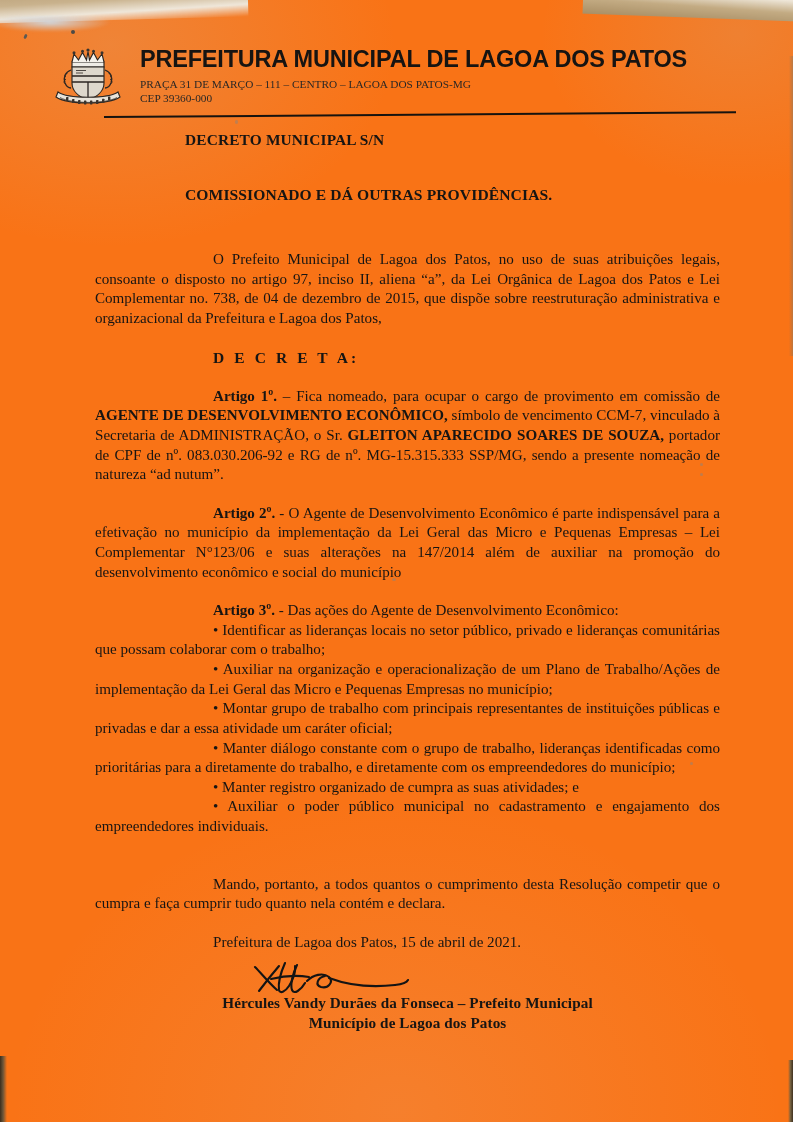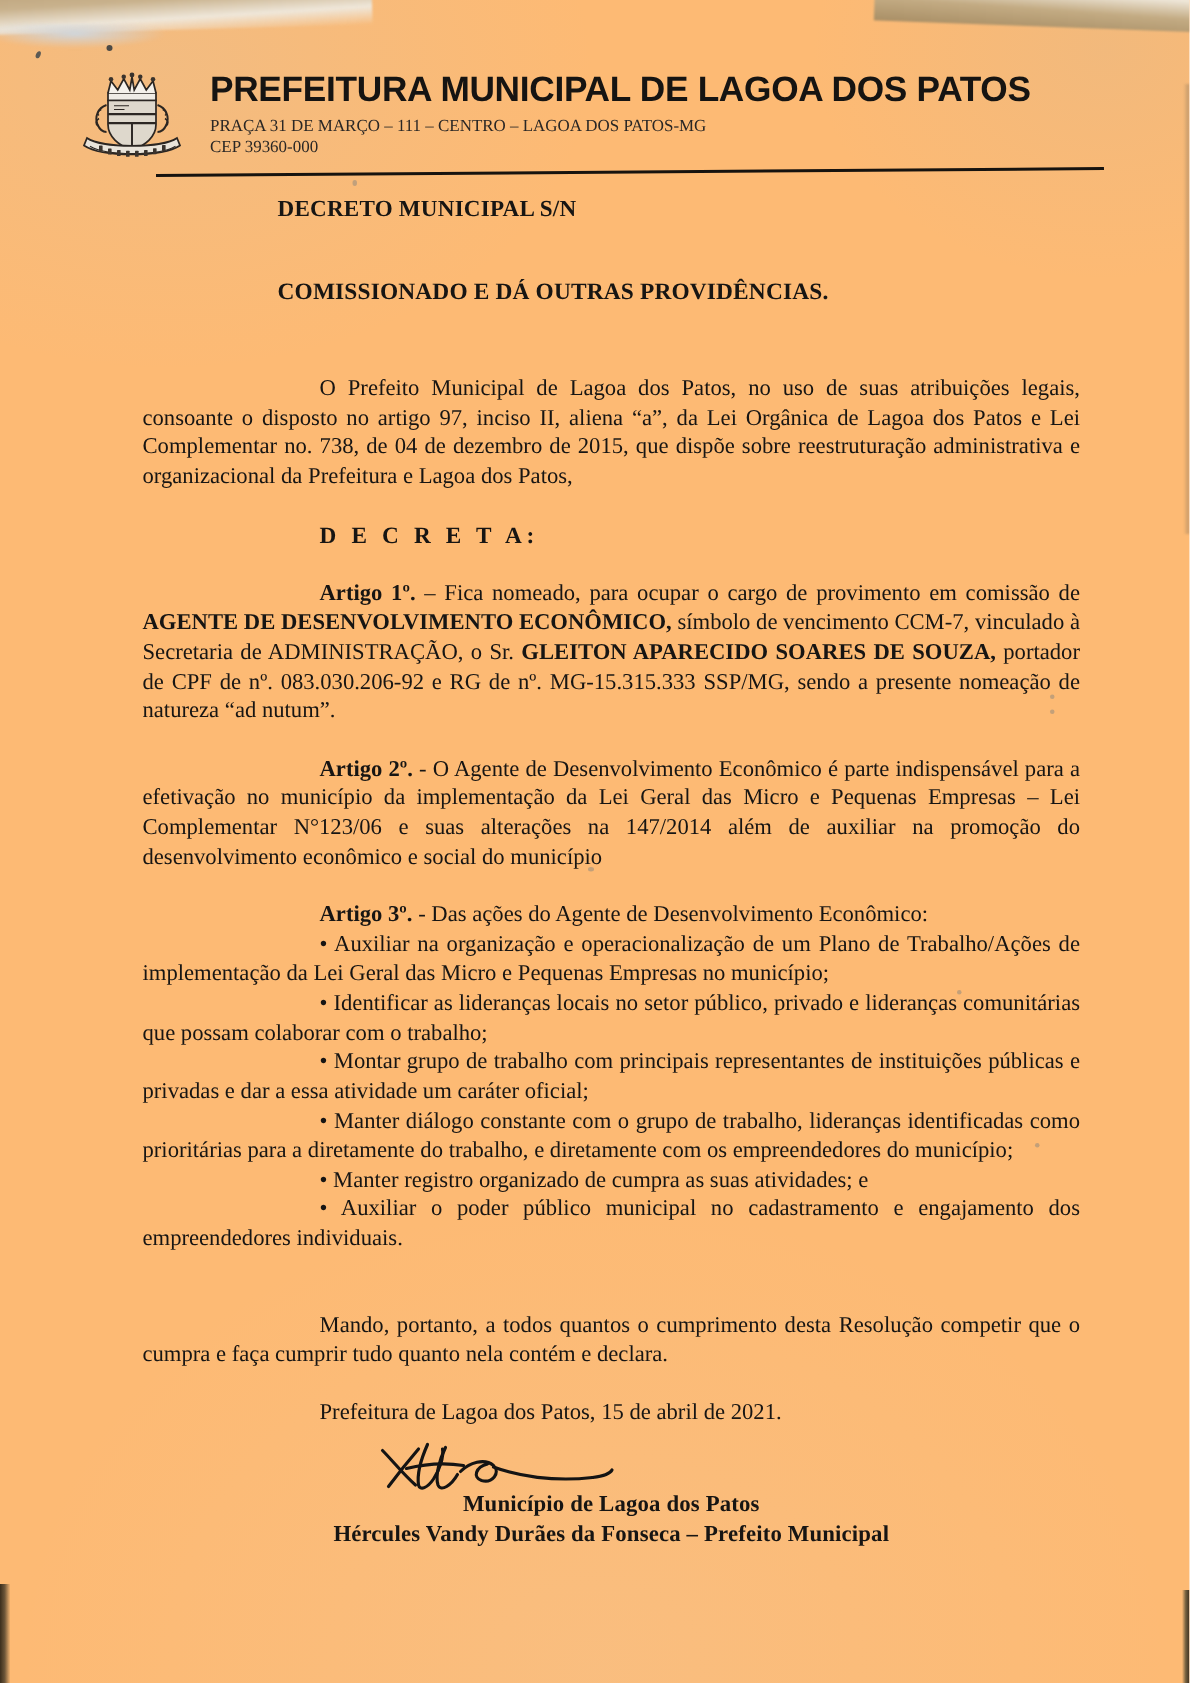--- a/index.html
+++ b/index.html
@@ -9,21 +9,21 @@
   }
   body {
     font-family: "Liberation Serif", "DejaVu Serif", serif;
   }
 
   #page {
     position: relative;
     width: 793px;
     height: 1122px;
     margin: 0 auto;
-    background: #fdba74;
+    background: #f97316;
     overflow: hidden;
     color: #1c1a18;
   }
 
   
   .scan-artifact { position: absolute; pointer-events: none; }
   .art-tl {
     top: -14px; left: -22px;
     width: 270px; height: 34px;
     background: linear-gradient(178deg, #b79c73 0%, #c9b28d 42%, #efe7da 72%, rgba(255,255,255,0) 100%);
@@ -272,22 +272,22 @@
     <p class="p ind"><span class="artnum">Artigo 1º.</span><span> – </span><span>Fica nomeado, para ocupar o cargo de provimento em comissão de </span><span class="b">AGENTE DE DESENVOLVIMENTO ECONÔMICO,</span><span> símbolo de vencimento CCM-7, vinculado à Secretaria de ADMINISTRAÇÃO, o Sr. </span><span class="b">GLEITON APARECIDO SOARES DE SOUZA,</span><span> portador de CPF de nº. 083.030.206-92 e RG de nº. MG-15.315.333 SSP/MG, sendo a presente nomeação de natureza “ad nutum”.</span></p>
 
     <div class="gap-m"></div>
 
     <p class="p ind"><span class="artnum">Artigo 2º.</span><span> - </span><span>O Agente de Desenvolvimento Econômico é parte indispensável para a efetivação no município da implementação da Lei Geral das Micro e Pequenas Empresas – Lei Complementar N°123/06 e suas alterações na 147/2014 além de auxiliar na promoção do desenvolvimento econômico e social do município</span></p>
 
     <div class="gap-m"></div>
 
     <p class="p ind"><span class="artnum">Artigo 3º.</span><span> - </span><span>Das ações do Agente de Desenvolvimento Econômico:</span></p>
 
+    <p class="p ind-bullet">• Identificar as lideranças locais no setor público, privado e lideranças comunitárias que possam colaborar com o trabalho;</p>
     <p class="p ind-bullet">• Auxiliar na organização e operacionalização de um Plano de Trabalho/Ações de implementação da Lei Geral das Micro e Pequenas Empresas no município;</p>
-    <p class="p ind-bullet">• Identificar as lideranças locais no setor público, privado e lideranças comunitárias que possam colaborar com o trabalho;</p>
     <p class="p ind-bullet">• Montar grupo de trabalho com principais representantes de instituições públicas e privadas e dar a essa atividade um caráter oficial;</p>
     <p class="p ind-bullet">• Manter diálogo constante com o grupo de trabalho, lideranças identificadas como prioritárias para a diretamente do trabalho, e diretamente com os empreendedores do município;</p>
     <p class="p ind-bullet">• Manter registro organizado de cumpra as suas atividades; e</p>
     <p class="p ind-bullet">• Auxiliar o poder público municipal no cadastramento e engajamento dos empreendedores individuais.</p>
 
     <div class="gap-m"></div>
 
 
     <div class="gap-m"></div>
 
@@ -308,18 +308,18 @@
           <path d="M52 6 C48 14, 45 25, 47 31 C49 36, 56 31, 60 24"></path>
           <path d="M26 20 C38 17, 52 16, 64 18"></path>
           <path d="M62 22 C68 16, 78 13, 84 18 C89 23, 83 30, 76 28 C70 26, 72 19, 80 17"></path>
           <path d="M84 19 C100 25, 124 29, 150 26"></path>
           <path d="M150 26 C158 25, 162 23, 163 21"></path>
         </g>
       </svg>
     </div>
 
     <div class="sign-block">
+      <div>Hércules Vandy Durães da Fonseca – Prefeito Municipal</div>
       <div>Município de Lagoa dos Patos</div>
-      <div>Hércules Vandy Durães da Fonseca – Prefeito Municipal</div>
     </div>
 
   </div>
 </div>
 
 </body></html>

